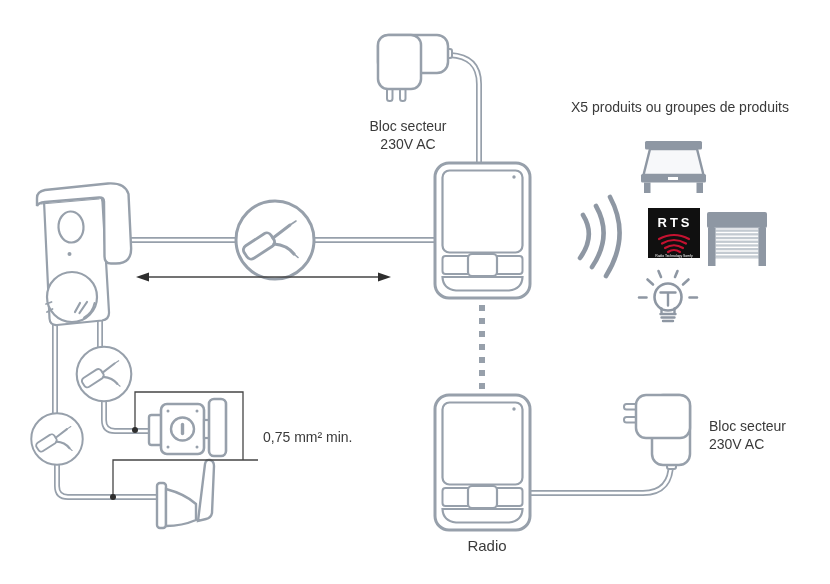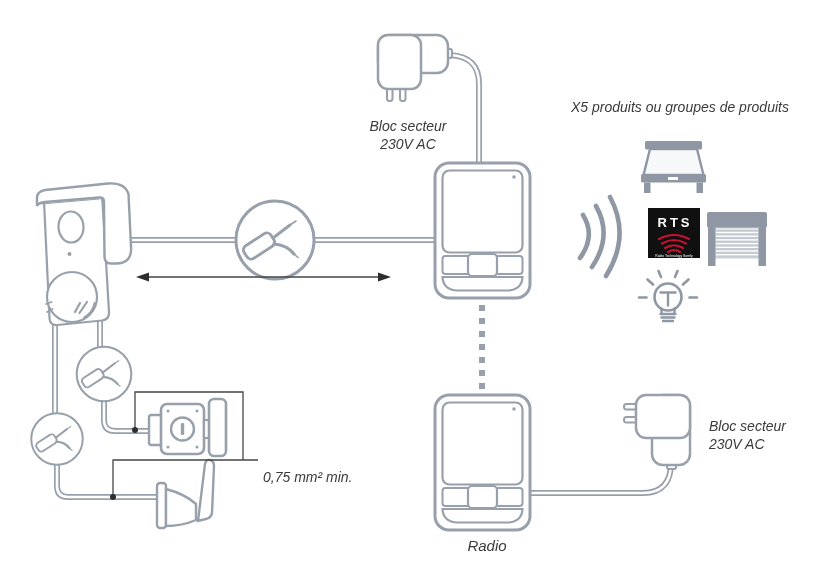--- a/index.html
+++ b/index.html
@@ -12,21 +12,21 @@
   .dev{stroke:var(--line_gray);fill:#fff;}
   .ln{stroke:var(--line_gray);fill:none;stroke-linecap:round;}
   .thin{stroke:#454545;stroke-width:1.3;fill:none;}
   .dot{fill:#2e2e2e;}
   .fillicon{fill:var(--icon_gray);}
   .iconstroke{stroke:var(--icon_gray);fill:none;stroke-linecap:round;}
   .rts-arc{stroke:var(--rts_red);fill:none;stroke-linecap:round;}
   .rts-title{fill:#fff;font-family:"Liberation Sans",sans-serif;font-weight:bold;
              font-size:13px;letter-spacing:3px;}
   .rts-sub{fill:#fff;font-family:"Liberation Sans",sans-serif;font-size:3.4px;}
-  .lbl{position:absolute;color:var(--text);font-size:14px;line-height:18px;white-space:nowrap;font-style:italic;}
+  .lbl{position:absolute;color:var(--text);font-size:14px;line-height:18px;white-space:nowrap;}
   .lbl.center{text-align:center;}
 </style>
 </head>
 <body>
 
 <div id="stage">
 
 <svg id="art" width="830" height="584" viewBox="0 0 830 584">
   <defs>
     <g id="splice-proto">
@@ -178,21 +178,21 @@
 <div class="lbl center" style="left:343px;top:117px;width:130px;">
   <div>Bloc secteur</div>
   <div>230V AC</div>
 </div>
 
 <div class="lbl" style="left:571px;top:98px;">X5 produits ou groupes de produits</div>
 
 <div class="lbl center" style="left:139px;top:287px;width:252px;line-height:17.5px;">
 </div>
 
-<div class="lbl" style="left:263px;top:468px;">0,75 mm² min.</div>
+<div class="lbl" style="left:263px;top:428px;">0,75 mm² min.</div>
 
 <div class="lbl center" style="left:437px;top:537px;width:100px;font-size:15px;">Radio</div>
 
 <div class="lbl" style="left:709px;top:417px;">
   <div>Bloc secteur</div>
   <div>230V AC</div>
 </div>
 
 </div>
 

